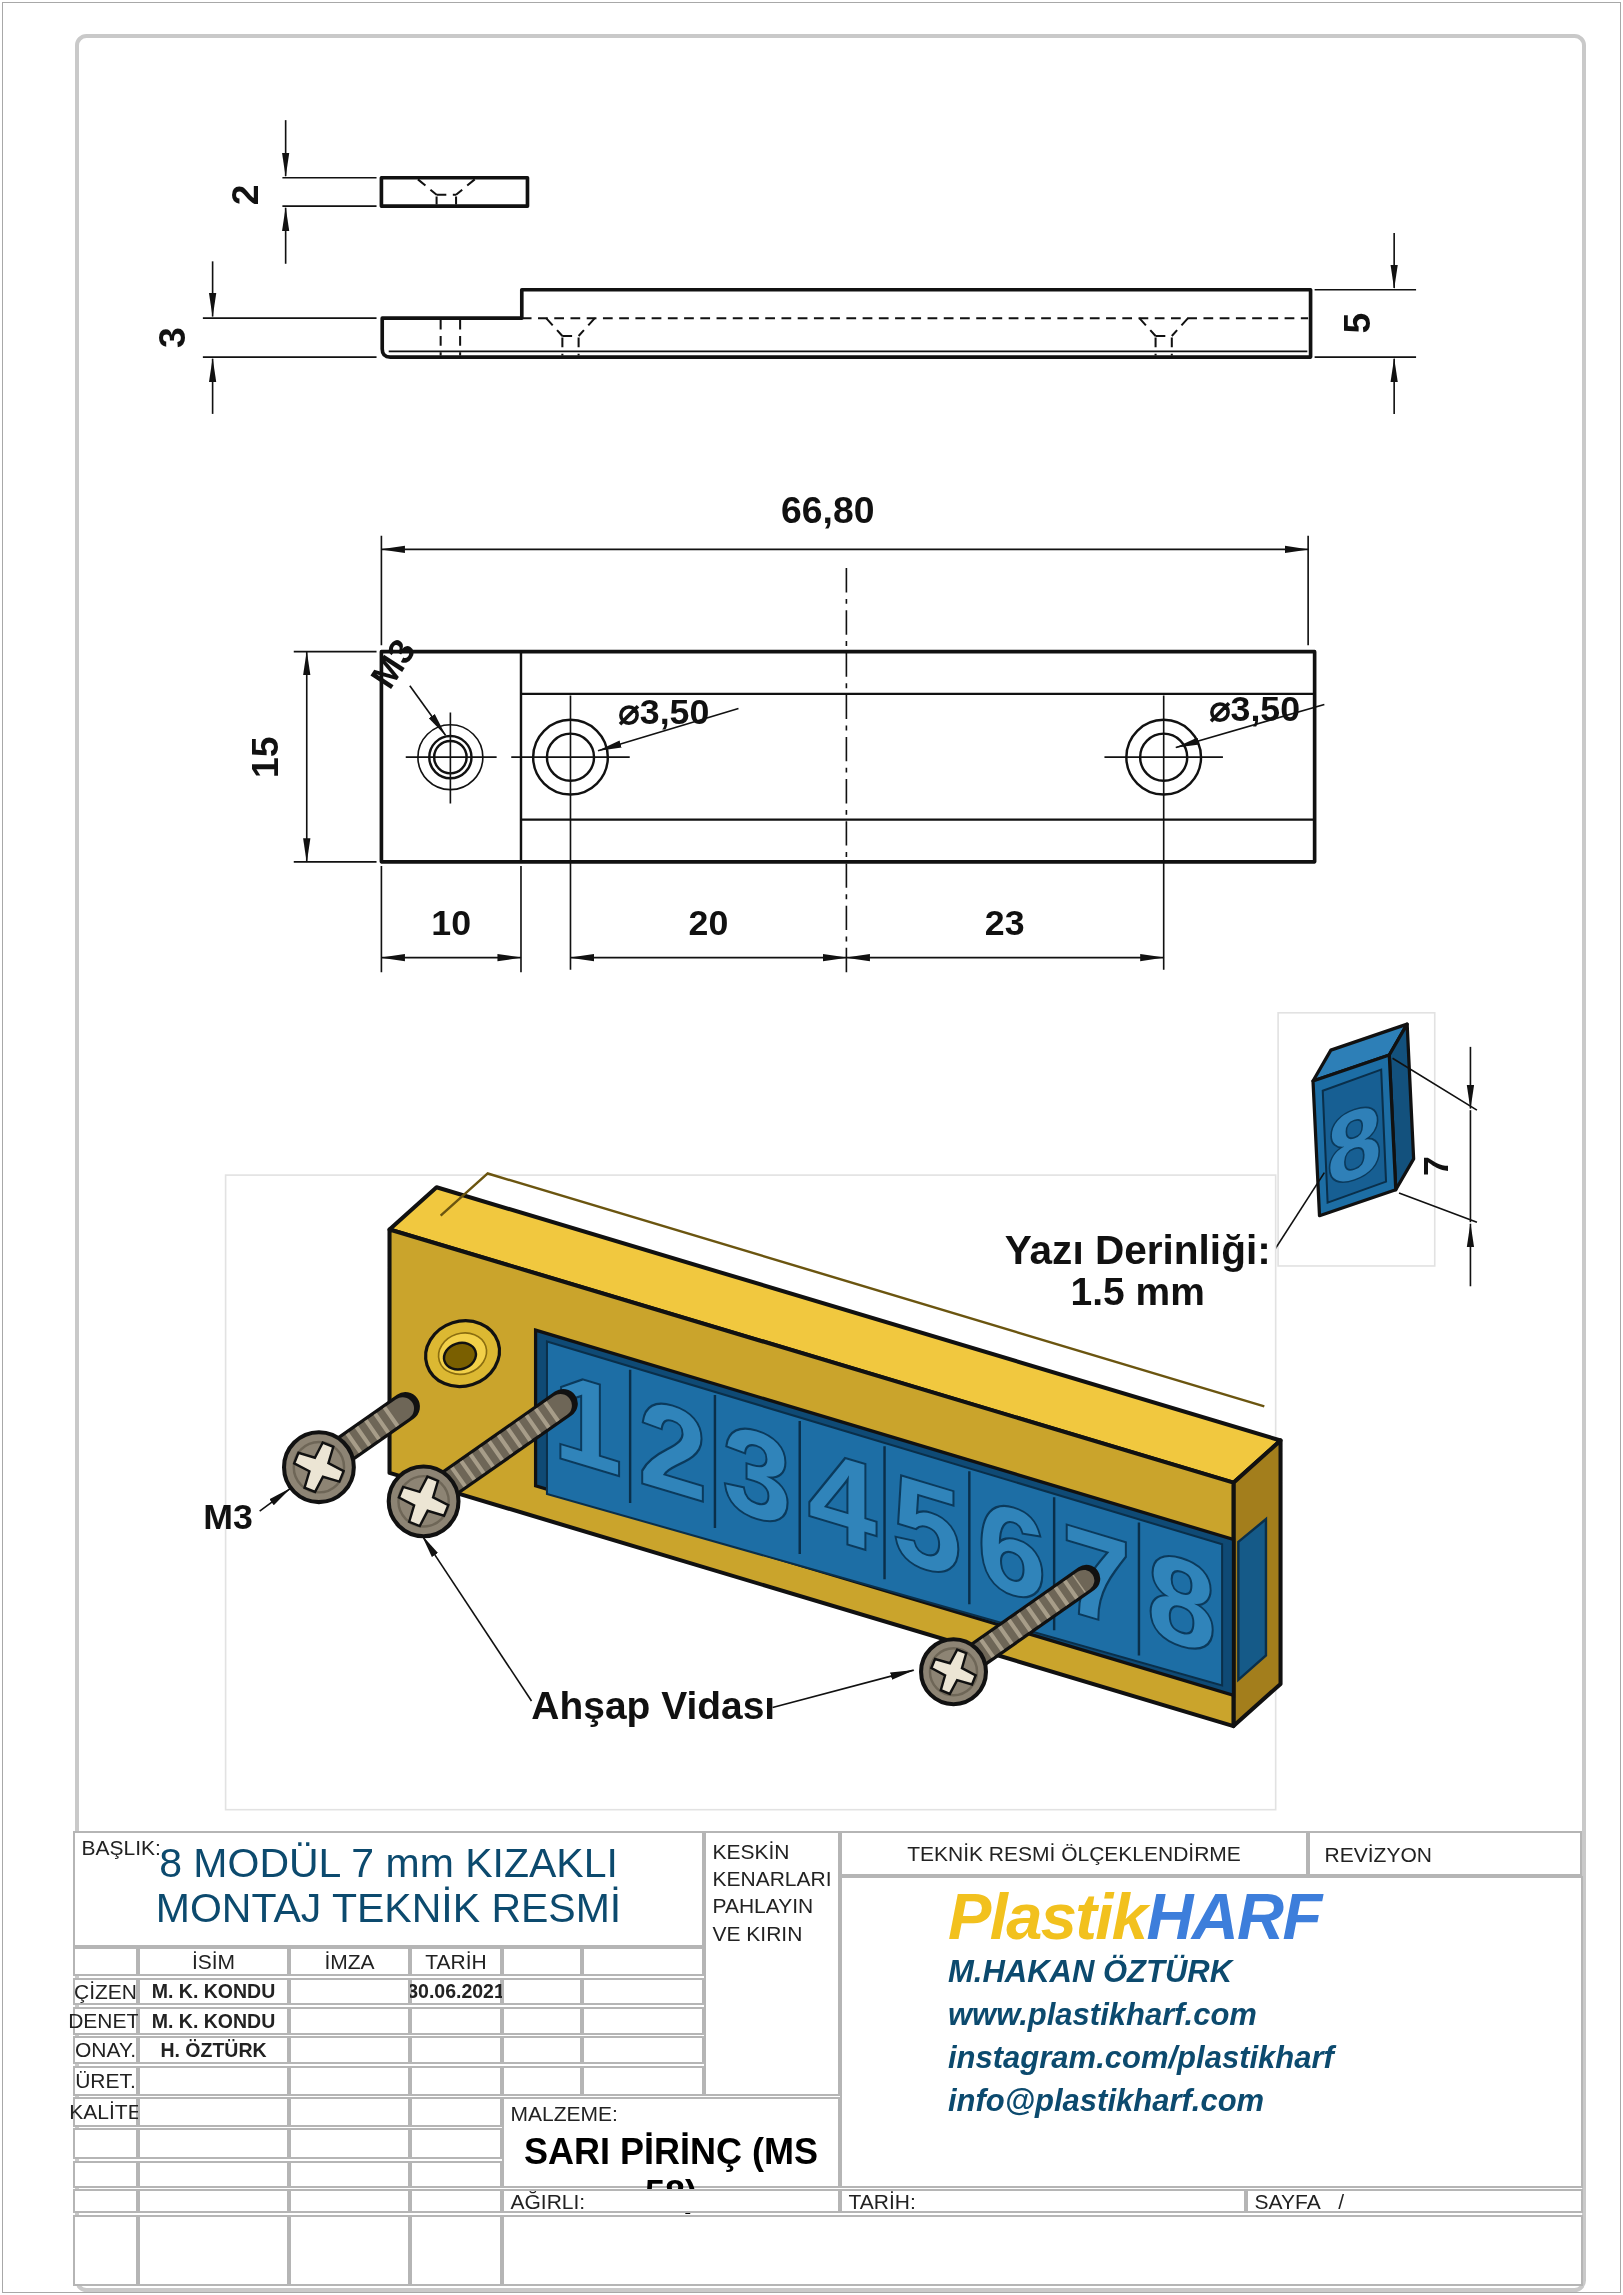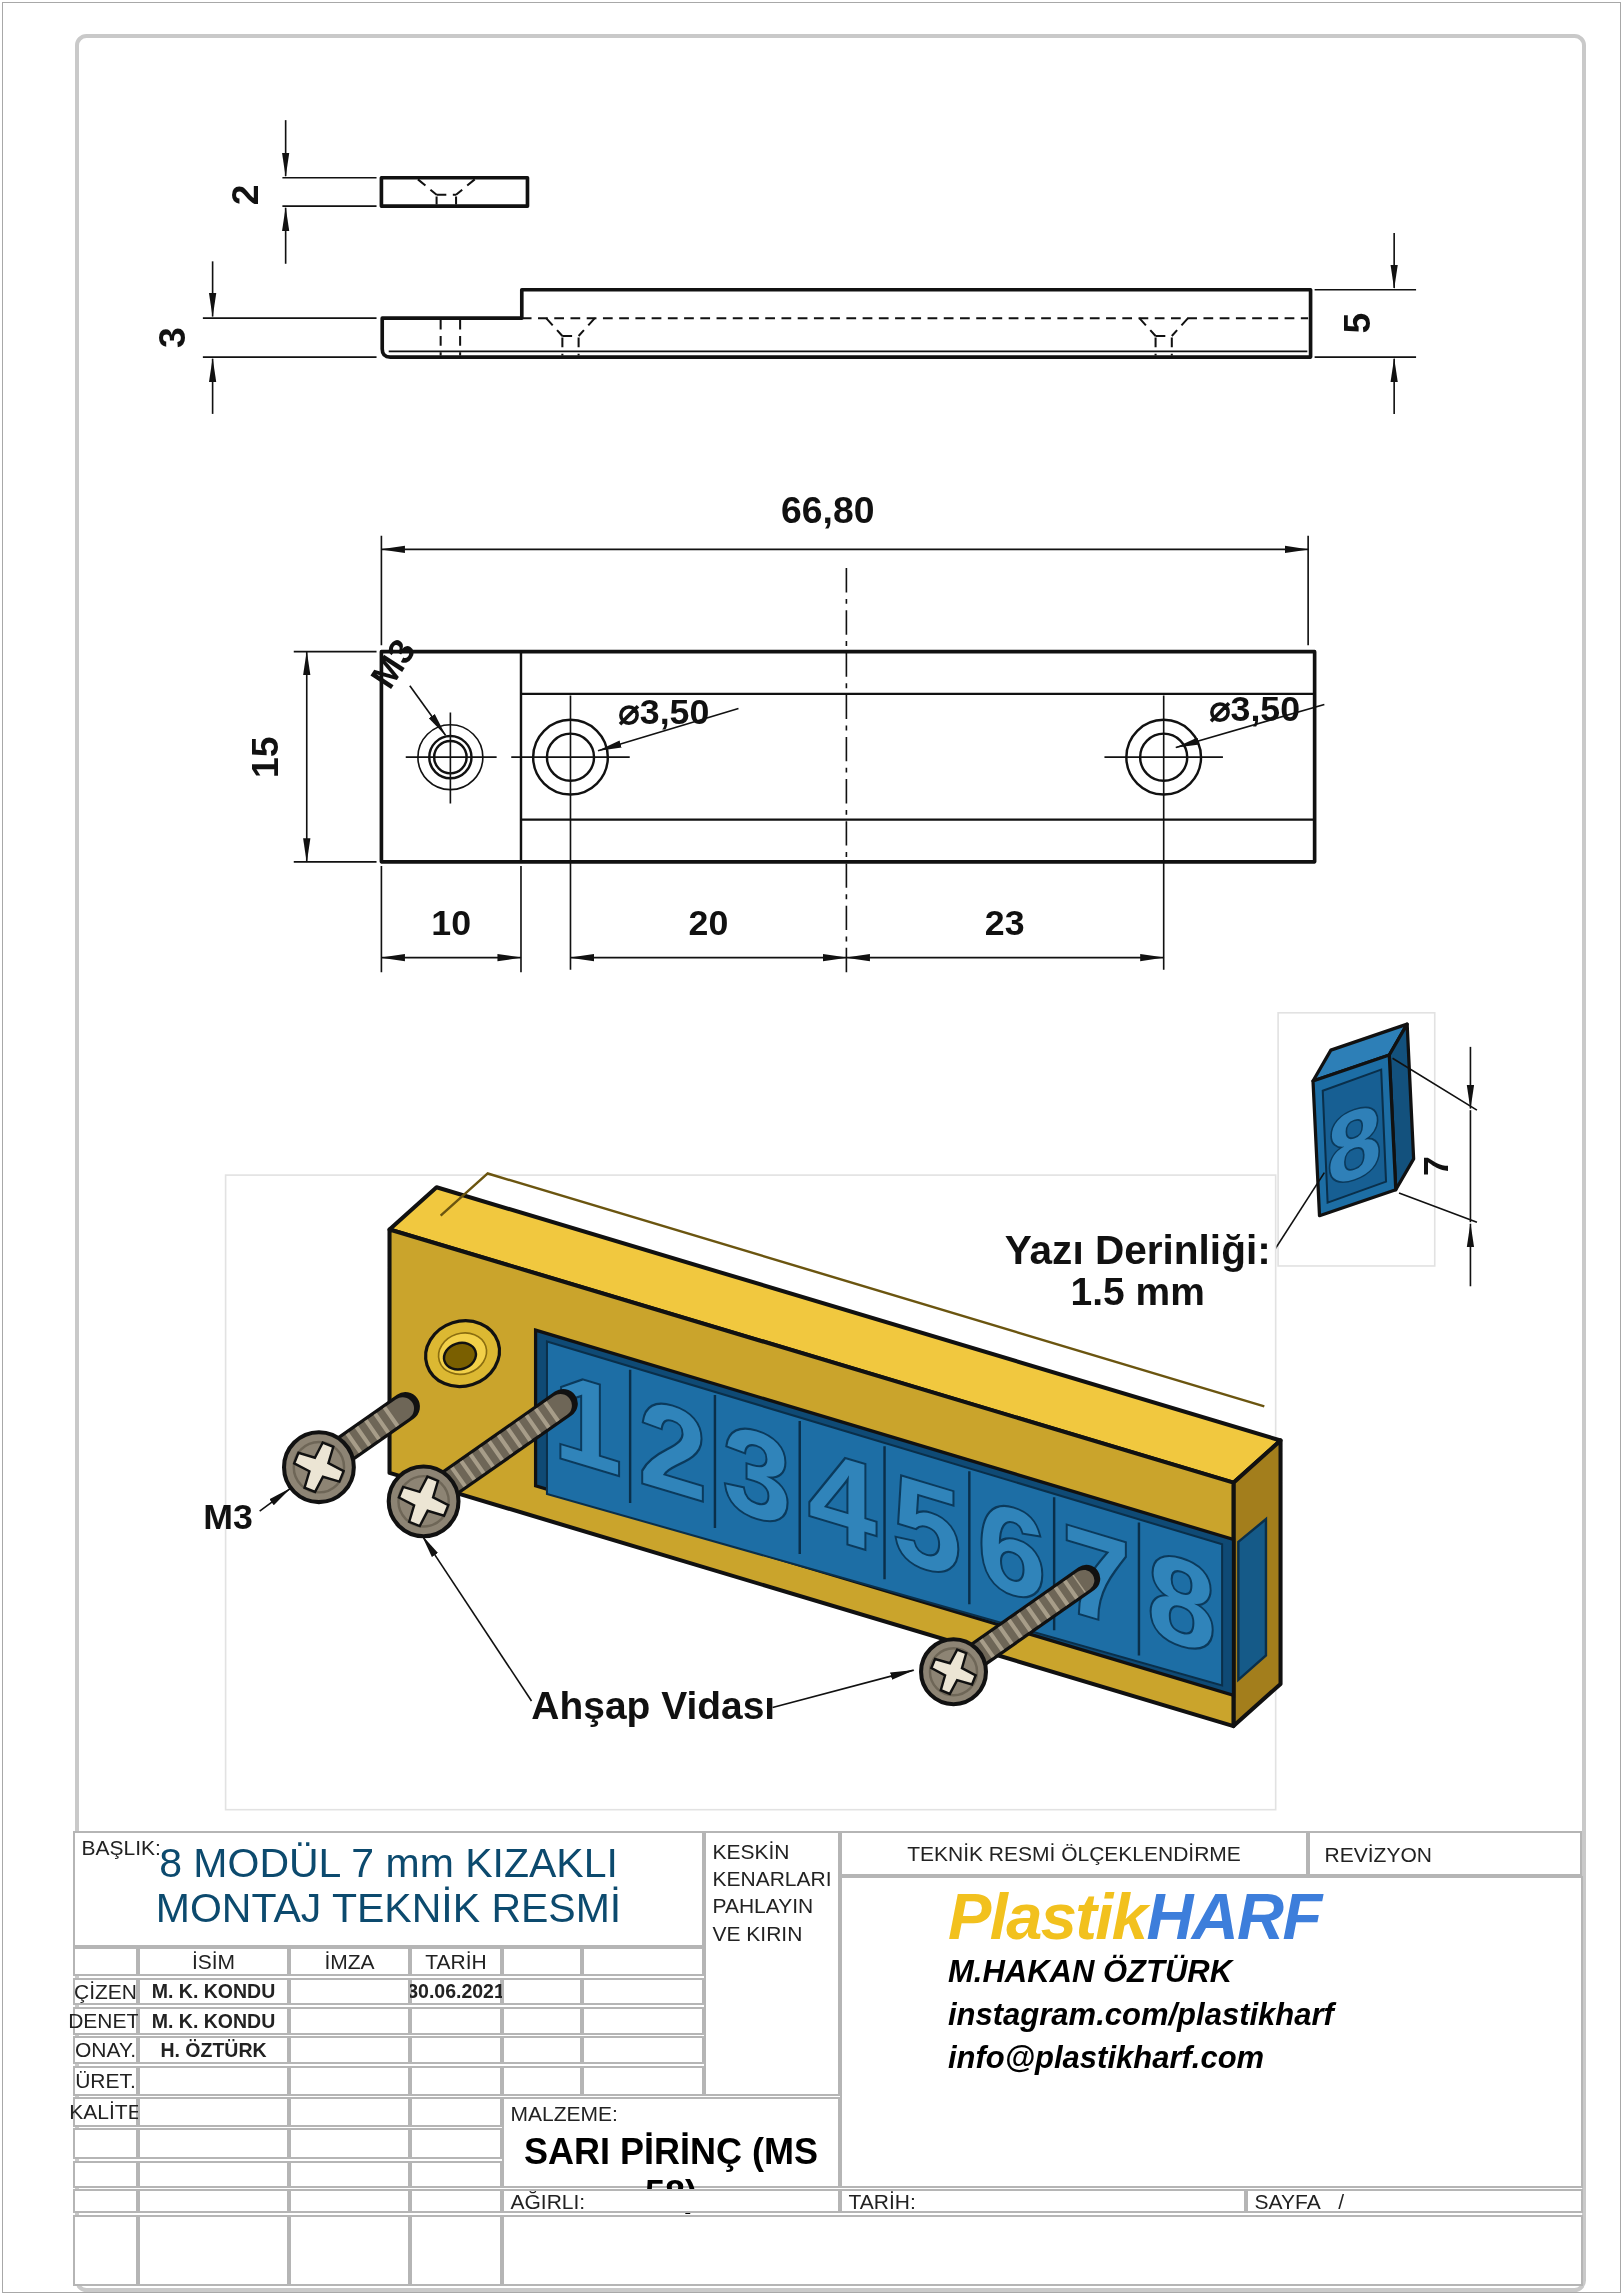--- a/index.html
+++ b/index.html
@@ -22,21 +22,21 @@
   .cell{position:absolute;background:#fff;border:2.4px solid #b5b5b5;box-sizing:border-box;
         font-size:21px;color:#222;overflow:visible;}
   .cell .tag{position:absolute;left:6.5px;top:3.2px;font-size:21px;color:#222;}
   .ctr{display:flex;align-items:center;justify-content:center;text-align:center;}
   .namecell{font-weight:bold;font-size:19.5px;}
   .datecell{font-weight:bold;font-size:19.5px;}
   #baslik-title{position:absolute;left:0;top:8px;width:100%;text-align:center;
         font-size:41px;font-weight:normal;color:#0c4a6e;line-height:1.1;}
   #logo-panel{position:absolute;left:948px;top:1883px;width:414px;background:#fff;}
   #logo-line{font-size:65px;font-weight:bold;font-style:italic;letter-spacing:-1.6px;line-height:1.05;}
-  .contact{font-size:31px;font-weight:bold;font-style:italic;color:#000000;line-height:1.38;}
+  .contact{font-size:31px;font-weight:bold;font-style:italic;color:#0c4a6e;line-height:1.38;}
 </style>
 </head>
 <body>
 
 <div id="page">
   <div id="page-border"></div>
   <div id="draw-frame"></div>
 
   <svg width="1623" height="2295" viewBox="0 0 2000 2828">
     <defs>
@@ -286,17 +286,18 @@
       <div class="cell" style="left: 289px; top: 2215px; width: 121px; height: 71px;"></div>
       <div class="cell" style="left: 410px; top: 2215px; width: 92px; height: 71px;"></div>
       <div class="cell" style="left: 502px; top: 2215px; width: 1081px; height: 71px;"></div>
     </div>
 
   <div id="logo-panel">
     <div id="logo-line">
       <span style="color:#f2c11e;">Plastik</span><span style="color:#3d7edb;">HARF</span>
     </div>
     <div class="contact">M.HAKAN ÖZTÜRK</div>
+    <div class="contact">www.plastikharf.com</div>
     <div class="contact">instagram.com/plastikharf</div>
     <div class="contact">info@plastikharf.com</div>
   </div>
 </div>
 
 
 </body></html>

